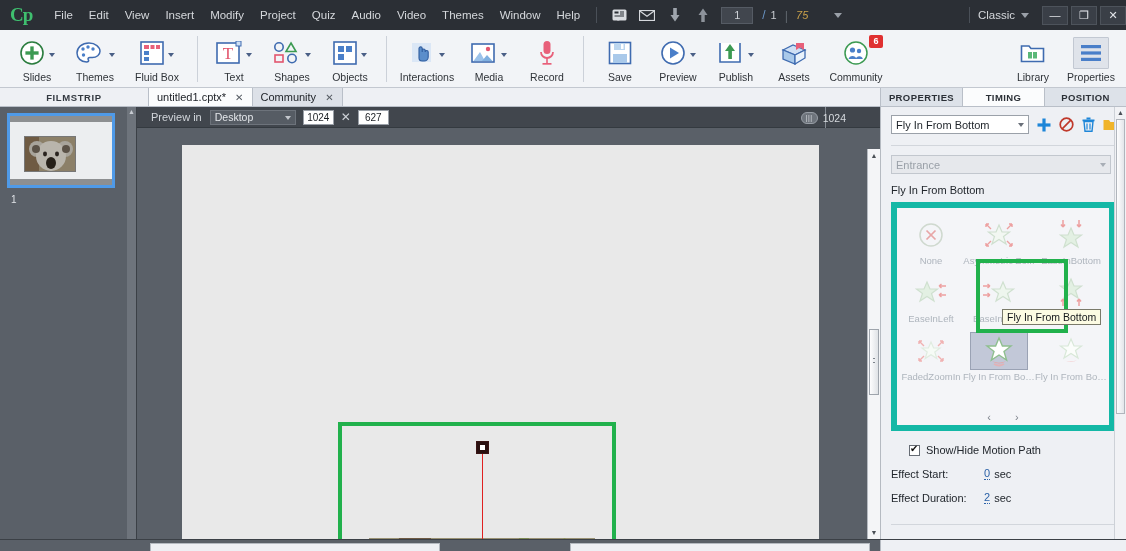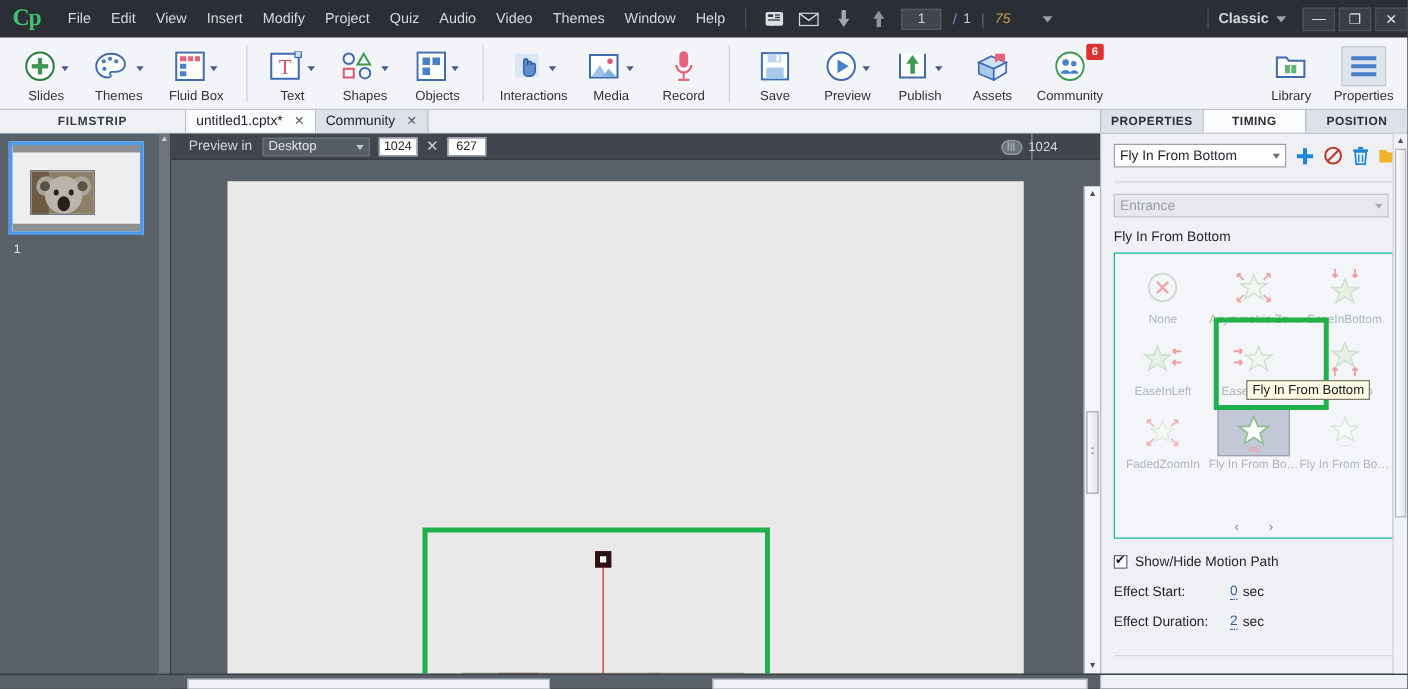--- a/index.html
+++ b/index.html
@@ -45,21 +45,21 @@
   }
   .mb-slash { color: #6a94c4; margin: 0 5px; font-size: 12px; }
   .mb-total { color: #c9ccd1; font-size: 11px; }
   .mb-vbar { color: #5c6269; margin: 0 8px; font-size: 13px; }
   .mb-zoom { color: #c9a14a; font-size: 11px; font-style: italic; }
   .mb-caret {
     width: 0; height: 0; border-left: 4px solid transparent;
     border-right: 4px solid transparent; border-top: 5px solid #9aa0a8;
     margin-left: 26px;
   }
-  .ws-label { font-size: 11.5px; color: #d5d8dc; margin-right: 6px; font-weight: bold; }
+  .ws-label { font-size: 11.5px; color: #d5d8dc; margin-right: 6px; }
   .win-btns { display: flex; margin-left: 10px; }
   .win-btn {
     width: 26px; height: 19px; background: #3a3f47;
     border: 1px solid #4d535b; margin-left: 3px;
     color: #e2e5e9; font-size: 11px;
     display: flex; align-items: center; justify-content: center;
   }
   .win-btn.close { }
 
   
@@ -293,21 +293,21 @@
   .pp-select.disabled {
     background: #e6e8ec; color: #9aa0a8;
     border-color: #c2c7ce; width: 220px;
   }
   .pp-select.disabled .sc { border-top-color: #a8aeb6; }
   .pp-effname {
     font-size: 11px; color: #22272d; margin: 10px 0 6px 0;
   }
   .eff-gallery {
     width: 224px; height: 229px; background: #f4f5f8;
-    border: 1px solid #14b8a6; position: relative;
+    border: 6px solid #14b8a6; position: relative;
   }
   .eff-grid {
     display: grid; grid-template-columns: repeat(3, 1fr);
     grid-template-rows: repeat(3, 58px);
     padding: 4px 2px 0 2px;
   }
   .eff-cell {
     display: flex; flex-direction: column; align-items: center;
     justify-content: flex-start; position: relative; padding-top: 4px;
   }
@@ -333,21 +333,21 @@
     background: #fcfbe3; border: 1px solid #7a7a6a;
     font-size: 10.5px; color: #16191d; padding: 1px 4px;
     z-index: 25; white-space: nowrap;
   }
   .eff-nav {
     position: absolute; bottom: 2px; left: 0; right: 0;
     display: flex; justify-content: center; gap: 24px;
     color: #7d838b; font-size: 11px;
   }
   .pp-check {
-    display: flex; align-items: flex-start; margin-top: 13px;
+    display: flex; align-items: flex-end; margin-top: 13px; margin-left: 18px;
   }
   .cbox {
     width: 11px; height: 11px; border: 1px solid #666c74;
     background: #fff; margin-right: 6px; position: relative;
   }
   .cbox::after {
     content: "✔"; position: absolute; left: 0px; top: -3px;
     font-size: 10px; color: #111;
   }
   .pp-check span { font-size: 11px; color: #22272d; }

